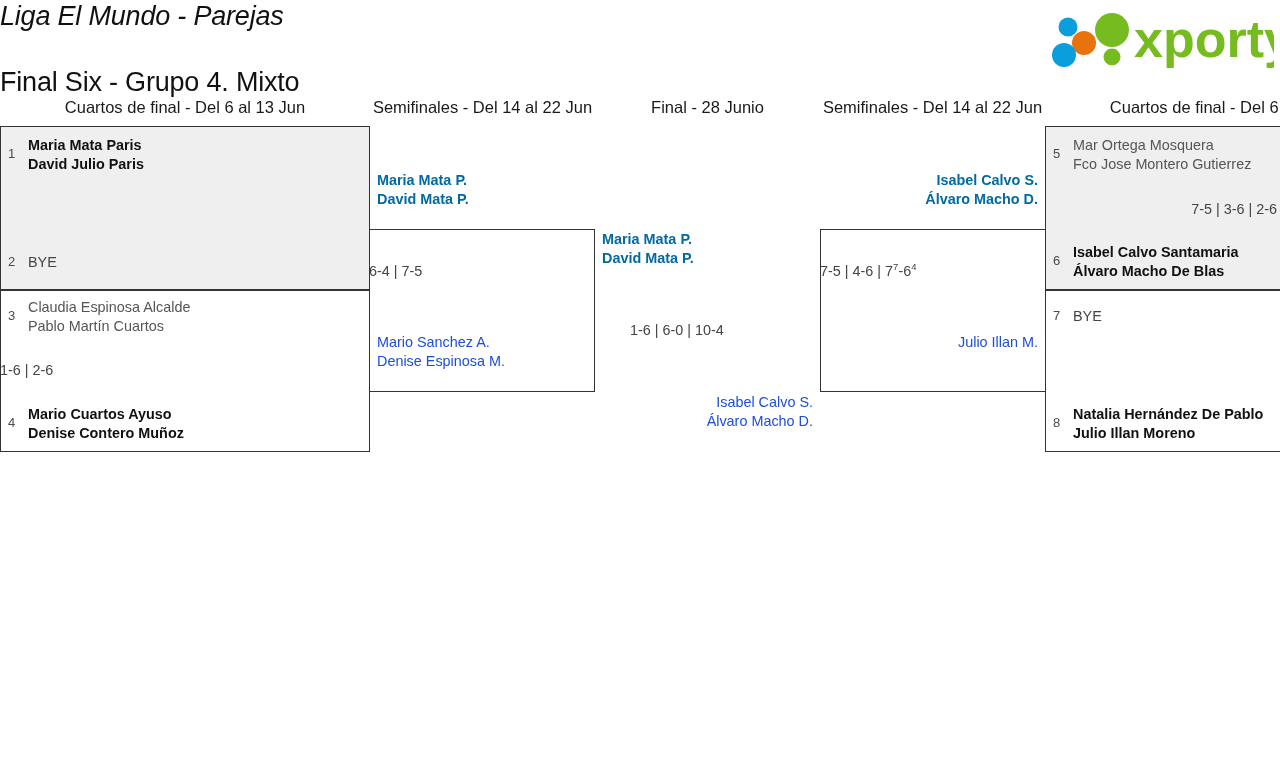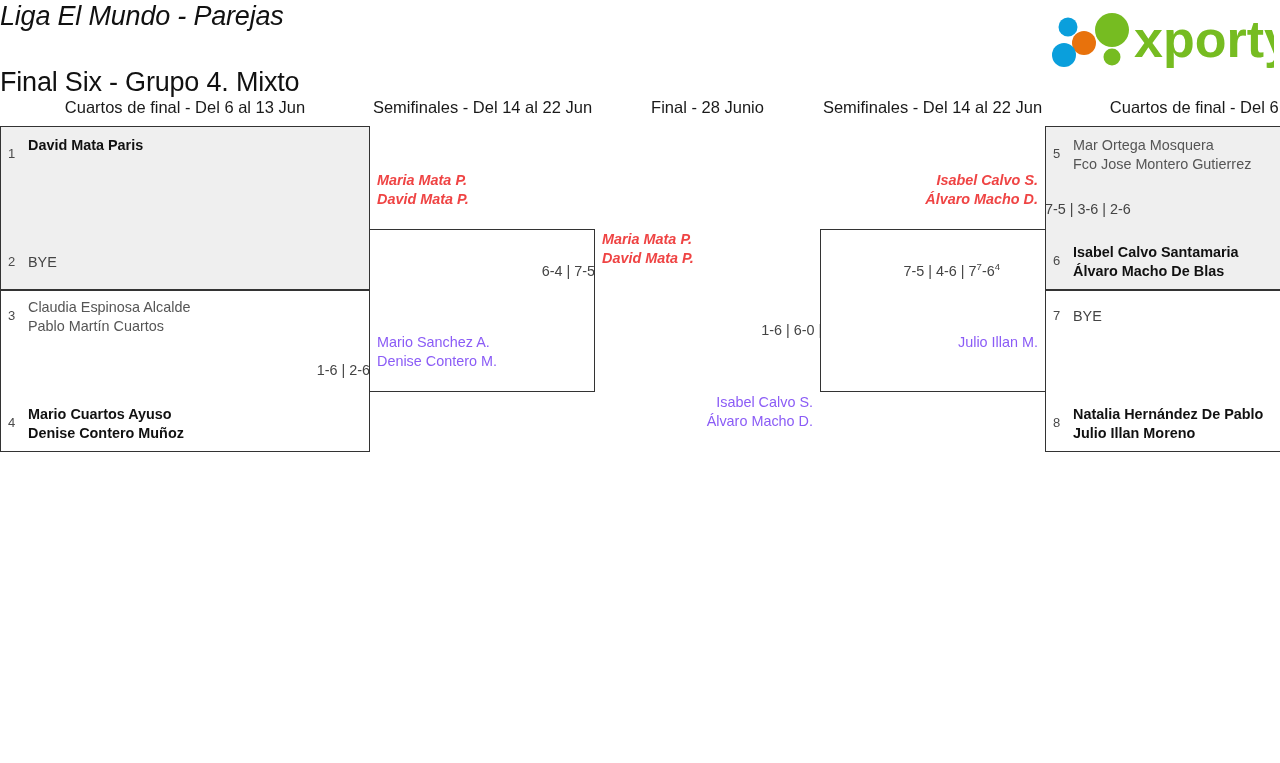--- a/index.html
+++ b/index.html
@@ -90,37 +90,37 @@
   }
 
   
   .score {
     position: absolute;
     font-size: 14.4px;
     line-height: 19px;
     color: #444444;
     white-space: nowrap;
   }
-  .score.center { text-align: right; }
-  .score.right  { }
+  .score.center { text-align: left; }
+  .score.right  { text-align: right; }
   .score sup {
     font-size: 9.5px;
     vertical-align: super;
     line-height: 0;
   }
 
   
   .advancer {
     position: absolute;
     font-size: 14.4px;
     line-height: 19px;
     white-space: nowrap;
   }
-  .advancer.winner { font-weight: bold; color: #ef4444; font-style: italic; }
-  .advancer.loser  { font-weight: 400;  color: #8b5cf6; }
+  .advancer.winner { font-weight: bold; color: #0369a1; }
+  .advancer.loser  { font-weight: 400;  color: #1d4ed8; }
   .advancer.align-right { text-align: right; }
 </style>
 </head>
 <body>
 
 <div class="page-title"><span style="display: block; font-style: italic;">Liga El Mundo - Parejas</span>
 <span style="display: block;">Final Six - Grupo 4. Mixto</span></div>
 
 <div class="logo">
   <svg width="228" height="64" viewBox="0 0 228 64" xmlns="http://www.w3.org/2000/svg">
@@ -142,21 +142,22 @@
 <div class="round-header" style="left:595px; top:95px; width:225px;">Final - 28 Junio</div>
 
 <div class="round-header" style="left:820px; top:95px; width:225px;">Semifinales - Del 14 al 22 Jun</div>
 
 <div class="round-header" style="left:1045px; top:95px; width:370px; text-align:center;">Cuartos de final - Del 6 al 13 Jun</div>
 
 <div class="match-box shaded" style="left:0px; top:126px; width:370px; height:164px;"></div>
 
 <div class="competitor winner" style="left:4px; top:136px; width:360px;">
   <span class="seed" style="left:4px; top:10px;">1</span>
-  <span class="names" style="padding-left:24px;">David Mata Paris</span>
+  <span class="names" style="padding-left:24px;">Maria Mata Paris</span>
+  <span class="names" style="padding-left:24px;">David Julio Paris</span>
 </div>
 
 <div class="competitor bye" style="left:4px; top:253px; width:360px;">
   <span class="seed" style="left:4px; top:1px;">2</span>
   <span class="names" style="padding-left:24px;">BYE</span>
 </div>
 
 <div class="match-box" style="left:0px; top:290px; width:370px; height:162px;"></div>
 
 <div class="competitor loser" style="left:4px; top:298px; width:360px;">
@@ -177,21 +178,21 @@
   <span style="display:block;">Maria Mata P.</span>
   <span style="display:block;">David Mata P.</span>
 </div>
 
 <div class="match-box" style="left:369px; top:229px; width:226px; height:163px;"></div>
 
 <div class="score center" style="left:369px; top:262px; width:226px;">6-4 | 7-5</div>
 
 <div class="advancer loser" style="left:377px; top:333px;">
   <span style="display:block;">Mario Sanchez A.</span>
-  <span style="display:block;">Denise Contero M.</span>
+  <span style="display:block;">Denise Espinosa M.</span>
 </div>
 
 <div class="advancer winner" style="left:602px; top:230px;">
   <span style="display:block;">Maria Mata P.</span>
   <span style="display:block;">David Mata P.</span>
 </div>
 
 <div class="score center" style="left:630px; top:321px; width:225px;">1-6 | 6-0 | 10-4</div>
 
 <div class="advancer loser align-right" style="left:595px; top:393px; width:218px;">

